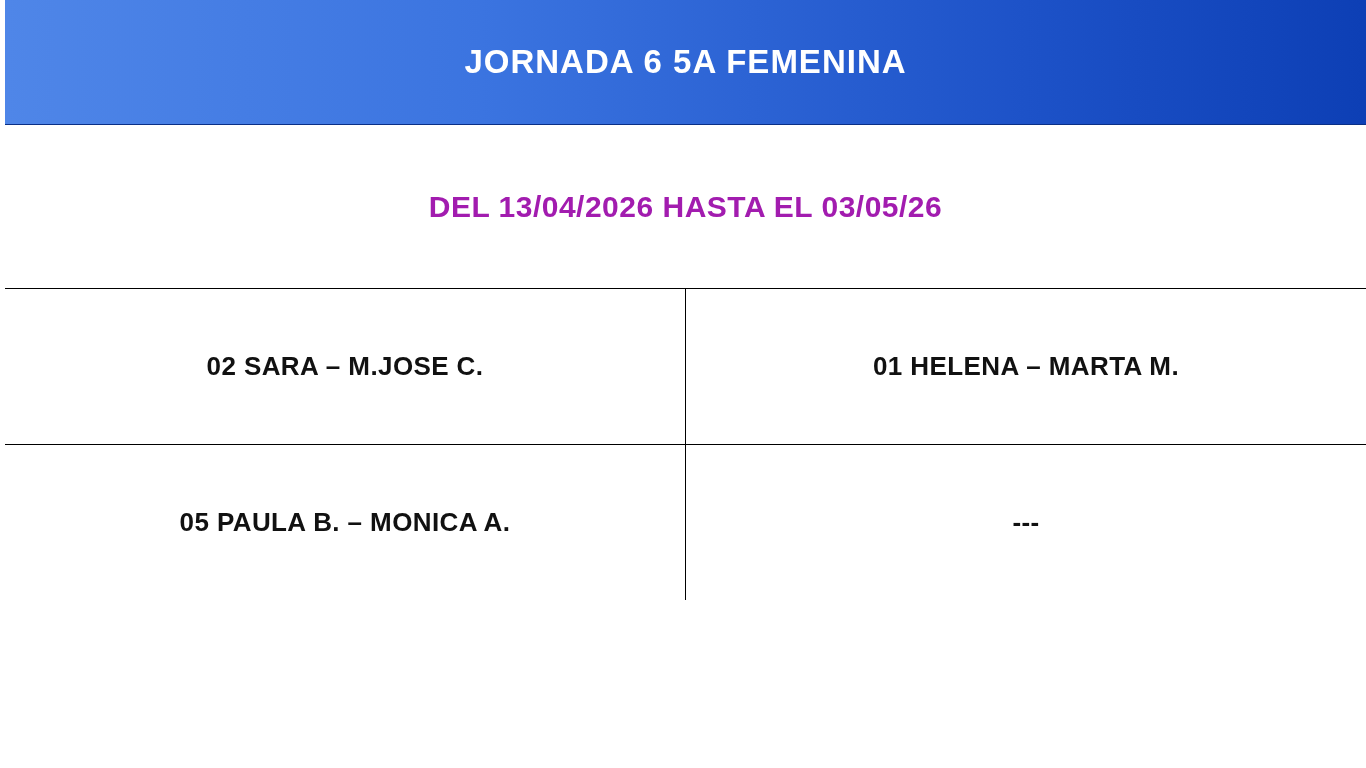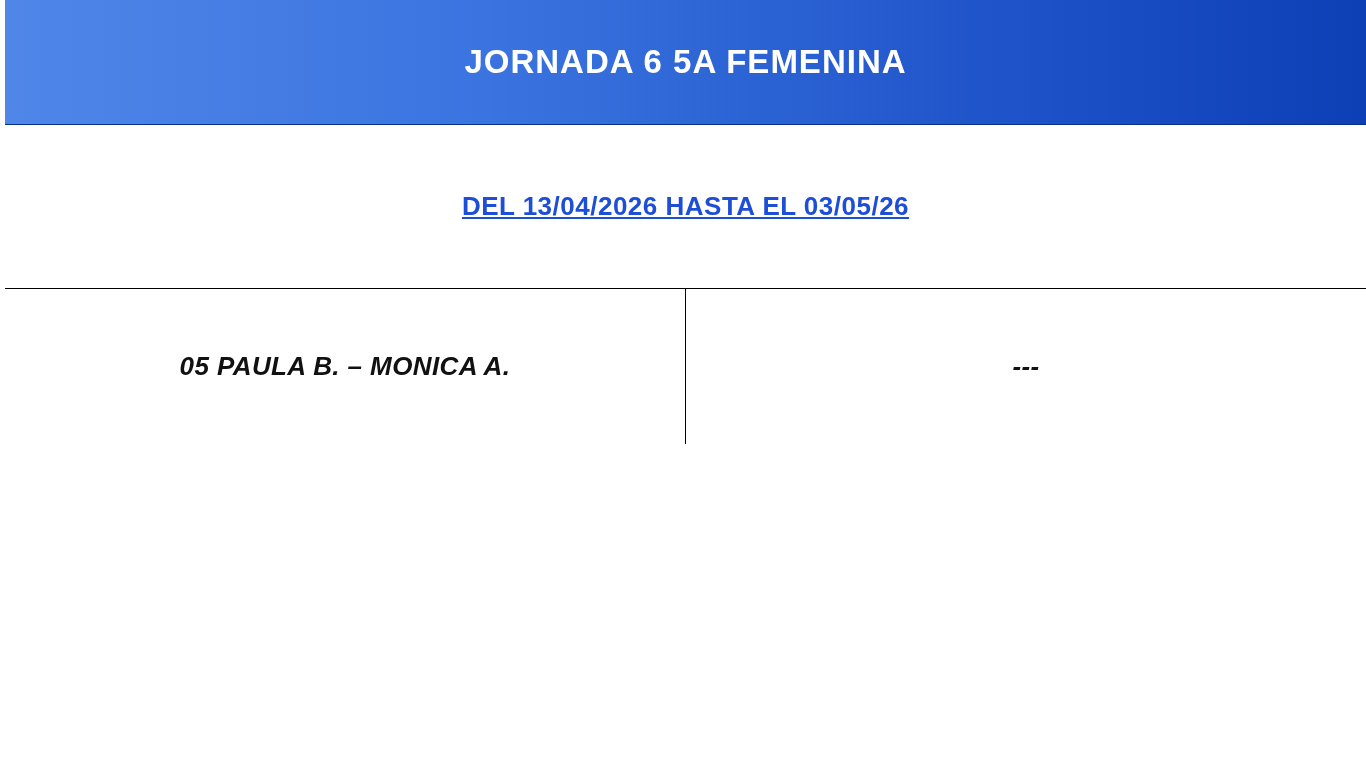--- a/index.html
+++ b/index.html
@@ -61,41 +61,39 @@
     color: #ffffff;
     letter-spacing: 1px;
   }
   .subtitle-cell {
     height: 163px;
     background: #ffffff;
     border-left: none !important;
     border-right: none !important;
   }
   .subtitle-text {
-    font-size: 26px;
+    font-size: 30px;
     font-weight: 700;
-    color: #1d4ed8;
+    color: #a21caf;
     letter-spacing: 0.5px;
-    text-decoration: underline;
   }
   .match-cell {
     height: 155px;
     background: #ffffff;
     font-size: 26px;
     font-weight: 700;
   }
   .match-cell.left-edge {
     border-left: none !important;
   }
   .match-cell.right-edge {
     border-right: none !important;
   }
   .match-cell.last-row {
     border-bottom: none !important;
-    font-style: italic;
   }
   .empty-mark {
     letter-spacing: 2px;
   }
 </style>
 </head>
 <body>
 
 <div class="sheet">
   <div class="gutter"></div>
@@ -106,18 +104,22 @@
         <td class="title-cell" colspan="2">
           <span class="title-text">JORNADA 6 5A FEMENINA</span>
         </td>
       </tr>
       <tr>
         <td class="subtitle-cell" colspan="2">
           <span class="subtitle-text">DEL 13/04/2026 HASTA EL 03/05/26</span>
         </td>
       </tr>
       <tr>
+        <td class="match-cell left-edge">02 SARA – M.JOSE C.</td>
+        <td class="match-cell right-edge">01 HELENA – MARTA M.</td>
+      </tr>
+      <tr>
         <td class="match-cell left-edge last-row">05 PAULA B. – MONICA A.</td>
         <td class="match-cell right-edge last-row empty-mark">---</td>
       </tr>
     </tbody>
   </table>
 </div>
 
 </body></html>

